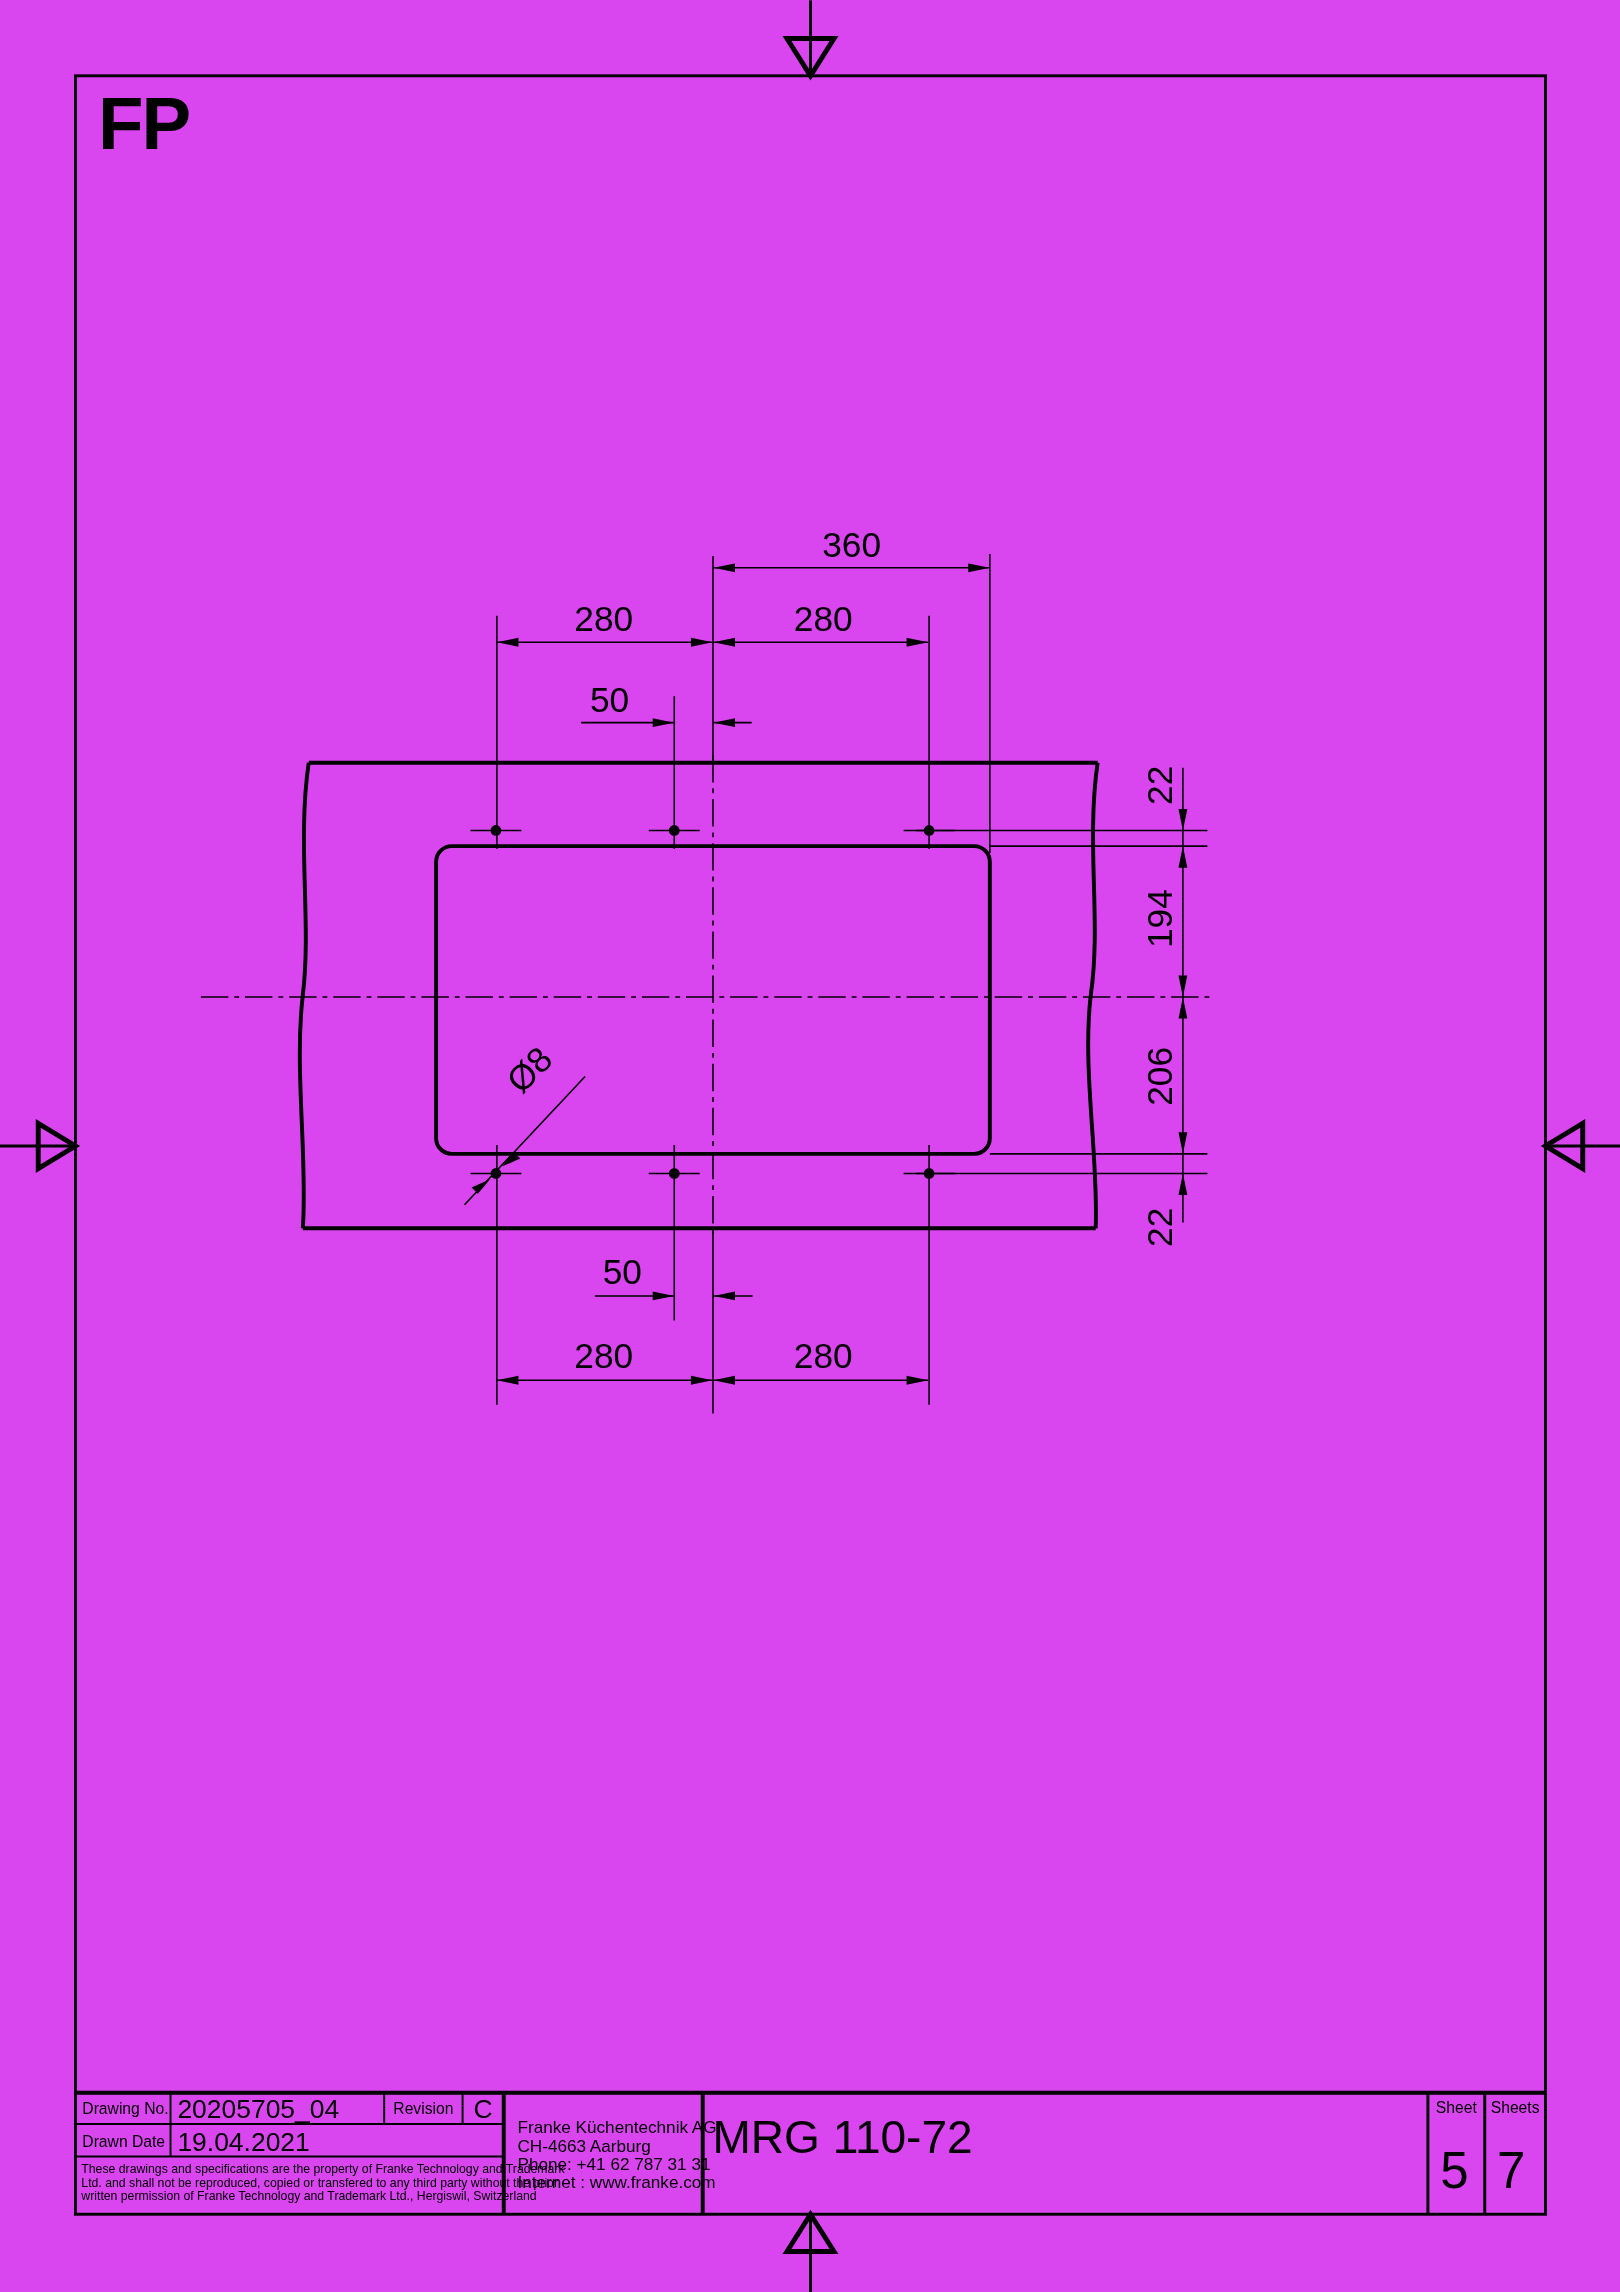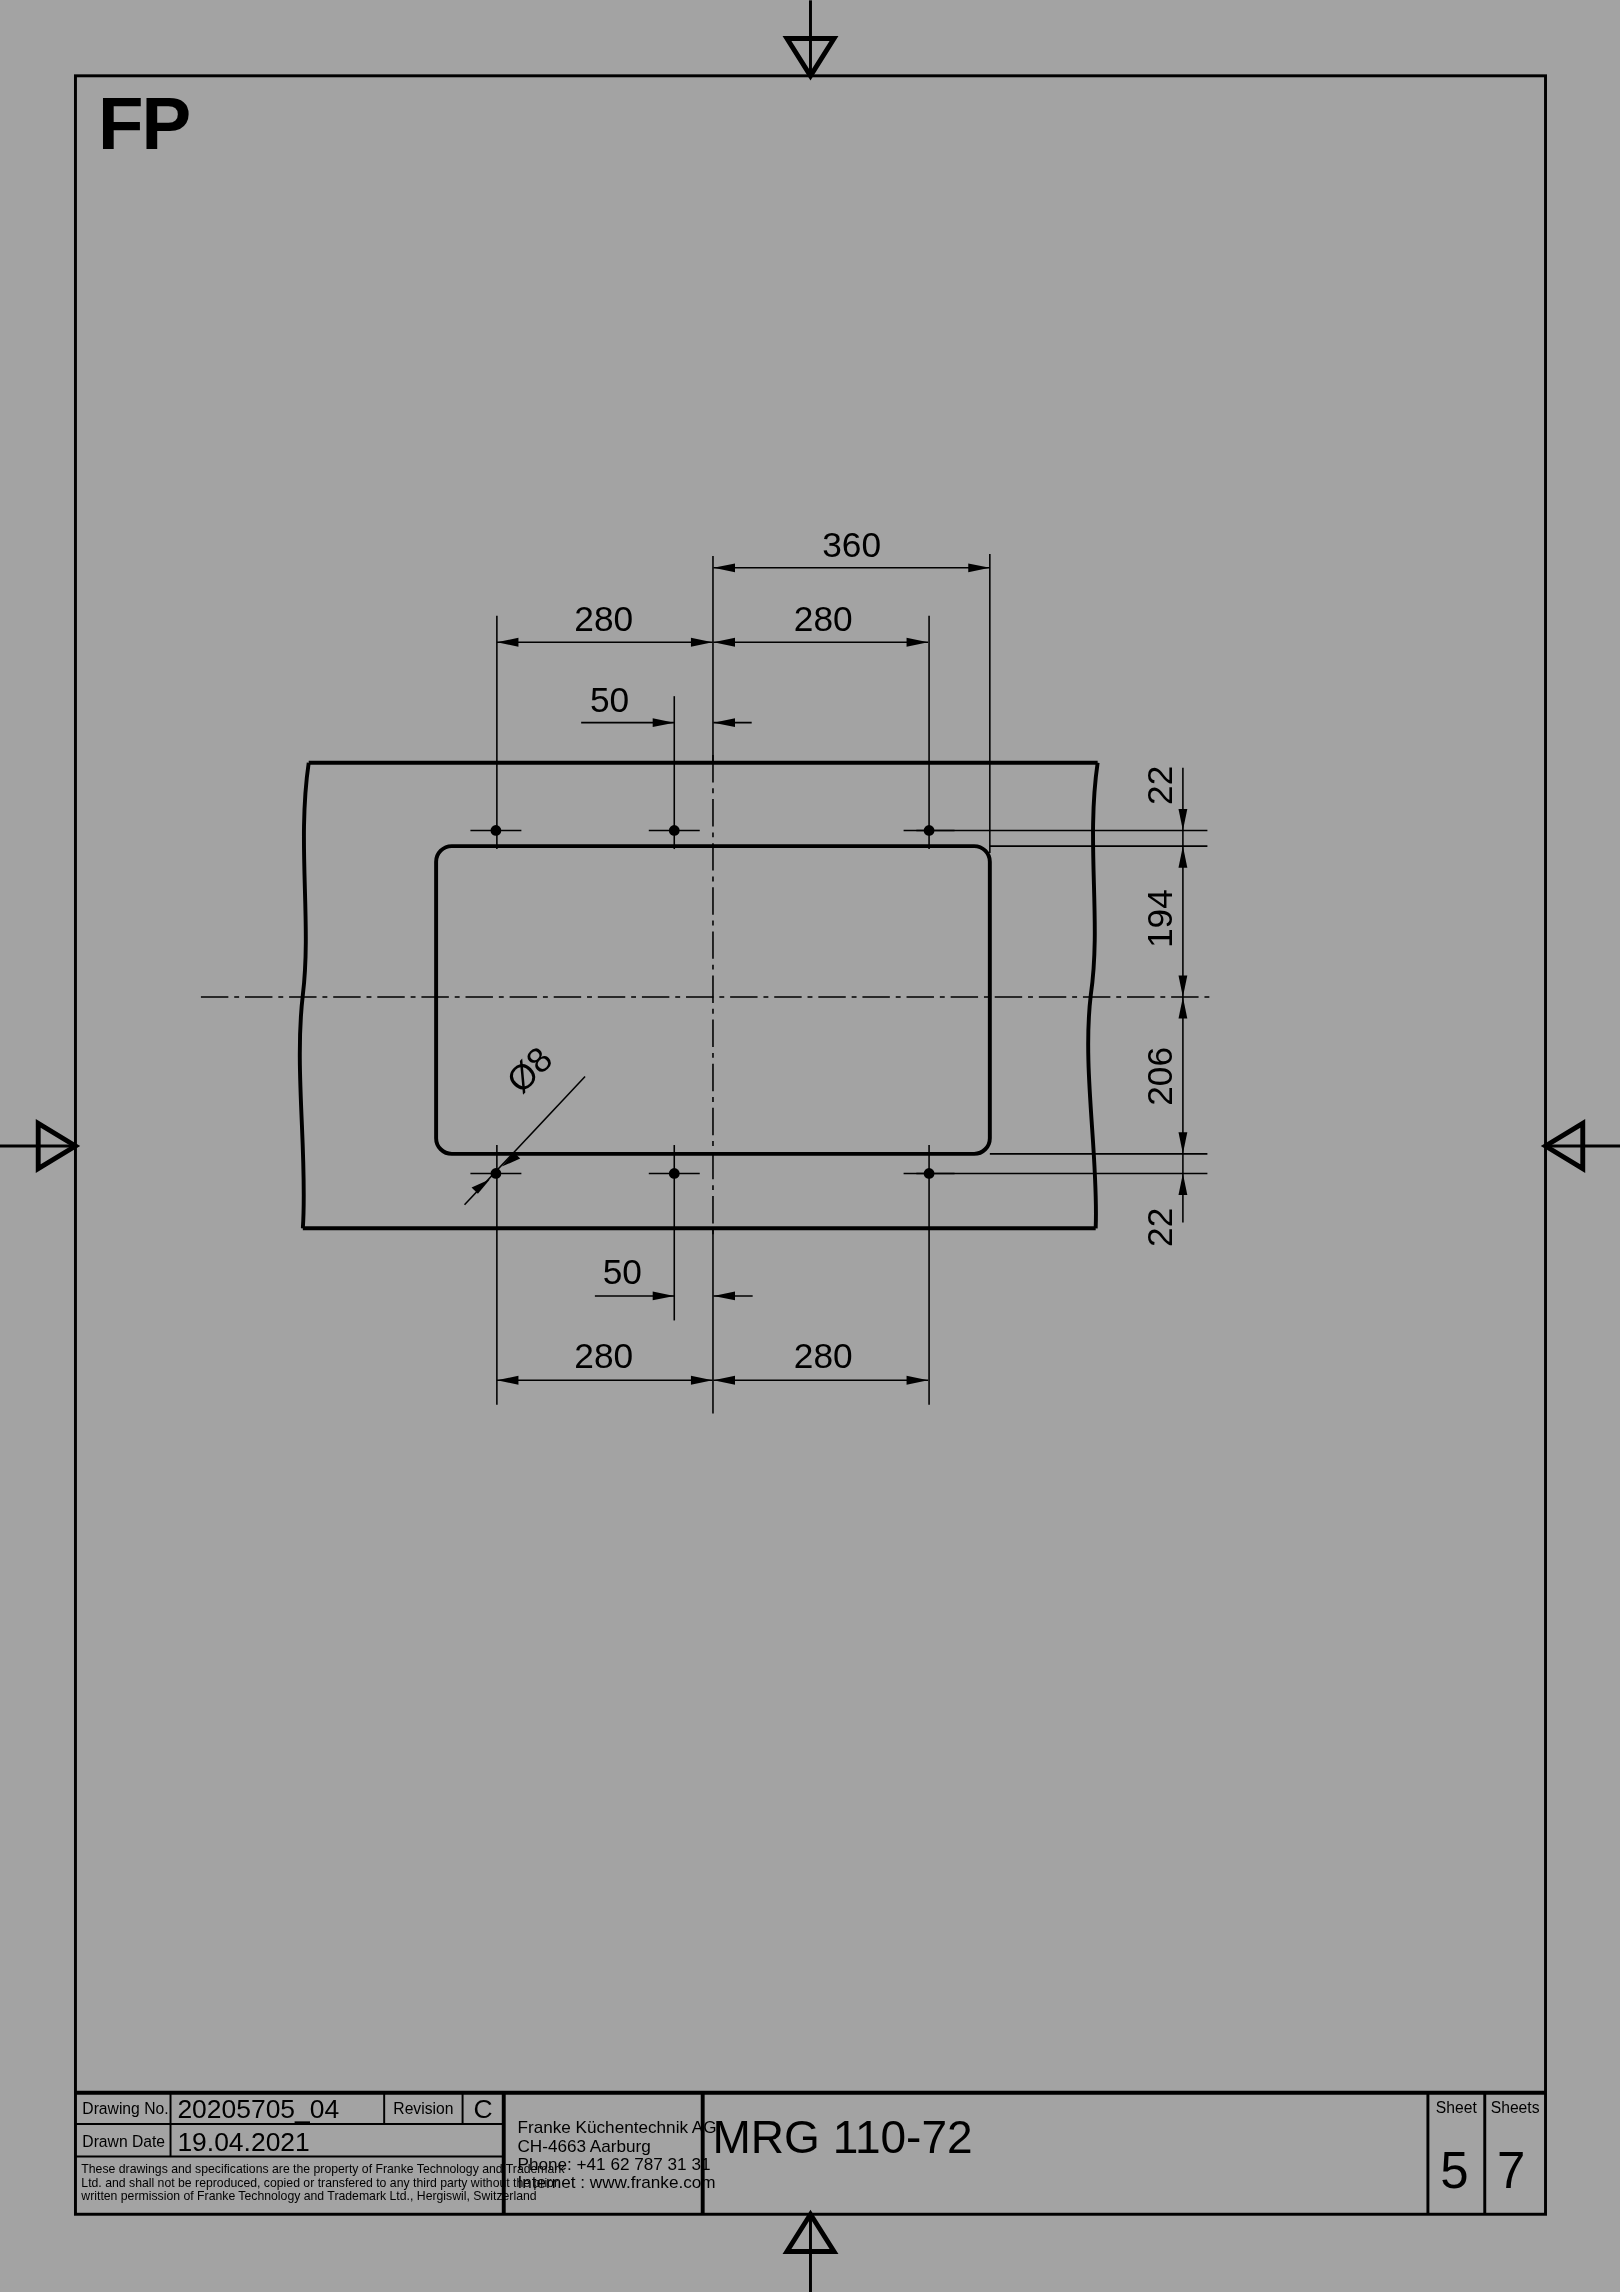--- a/index.html
+++ b/index.html
@@ -1,19 +1,19 @@
 <!DOCTYPE html>
 <html><head>
 <meta charset="utf-8">
 <style>
   html,body{margin:0;padding:0;background:#e8e8e8;}
   .page{
     position:relative;
     width:1620px;height:2293px;
-    background:#a3a3a3;
+    background:#d946ef;
     font-family:"Liberation Sans", sans-serif;
     margin:0 auto;
   }
   svg text{fill:#000;}
   .dimtext{font-size:36px;}
   .fp{font-size:76px;font-weight:bold;letter-spacing:-2px;}
   .tb-label{font-size:16px;}
   .tb-value{font-size:27px;}
   .tb-small{font-size:12.5px;}
   .tb-company{font-size:17.5px;}

